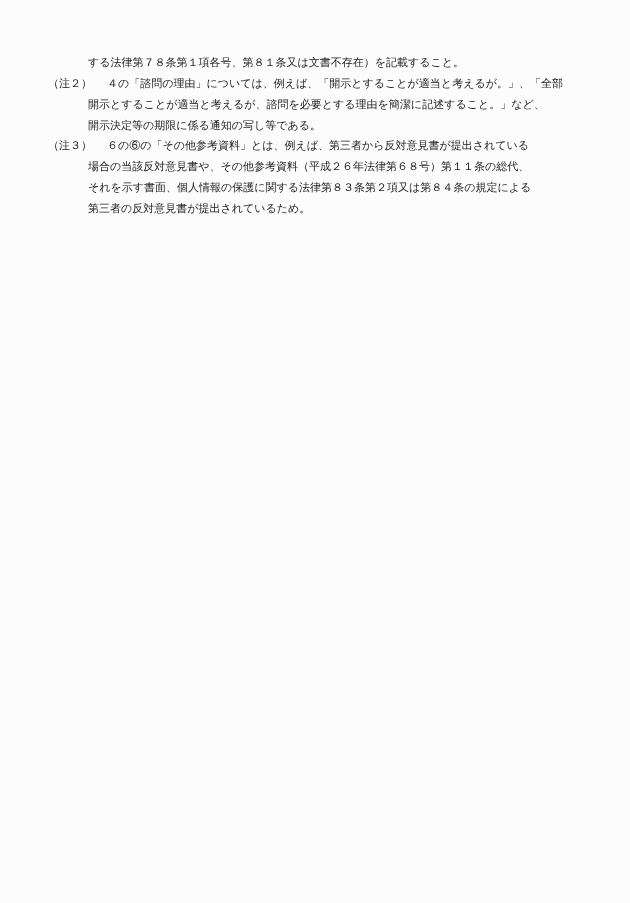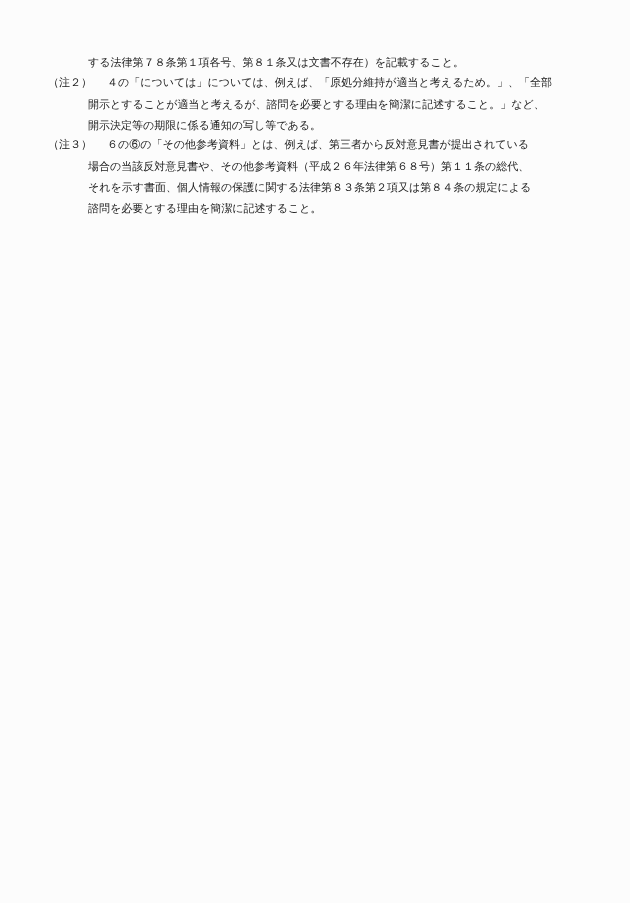--- a/index.html
+++ b/index.html
@@ -23,48 +23,47 @@
     line-height: 20.85px;
     color: #1b1b1b;
     letter-spacing: 0;
   }
   .line {
     white-space: nowrap;
   }
   .note-row {
     position: relative;
     white-space: nowrap;
-    font-family: Liberation Mono, monospace;
   }
   .note-label {
     position: absolute;
     left: -40px;
     top: 0;
   }
   .note-first-text {
     margin-left: 19px;
   }
 </style>
 </head>
 <body>
 
 <div class="page" style="background: rgb(252, 252, 252);">
   <div class="textblock" style="color: rgb(27, 27, 27);">
 
     <div class="line">する法律第７８条第１項各号、第８１条又は文書不存在）を記載すること。</div>
 
     <div class="note-row">
       <span class="note-label">（注２）</span>
-      <span class="note-first-text">４の「については」については、例えば、「原処分維持が適当と考えるため。」、「全部</span>
+      <span class="note-first-text">４の「諮問の理由」については、例えば、「開示とすることが適当と考えるが。」、「全部</span>
     </div>
     <div class="line">開示とすることが適当と考えるが、諮問を必要とする理由を簡潔に記述すること。」など、</div>
     <div class="line">開示決定等の期限に係る通知の写し等である。</div>
 
     <div class="note-row">
       <span class="note-label">（注３）</span>
       <span class="note-first-text">６の⑥の「その他参考資料」とは、例えば、第三者から反対意見書が提出されている</span>
     </div>
     <div class="line">場合の当該反対意見書や、その他参考資料（平成２６年法律第６８号）第１１条の総代、</div>
     <div class="line">それを示す書面、個人情報の保護に関する法律第８３条第２項又は第８４条の規定による</div>
-    <div class="line">諮問を必要とする理由を簡潔に記述すること。</div>
+    <div class="line">第三者の反対意見書が提出されているため。</div>
 
   </div>
 </div>
 
 </body></html>

